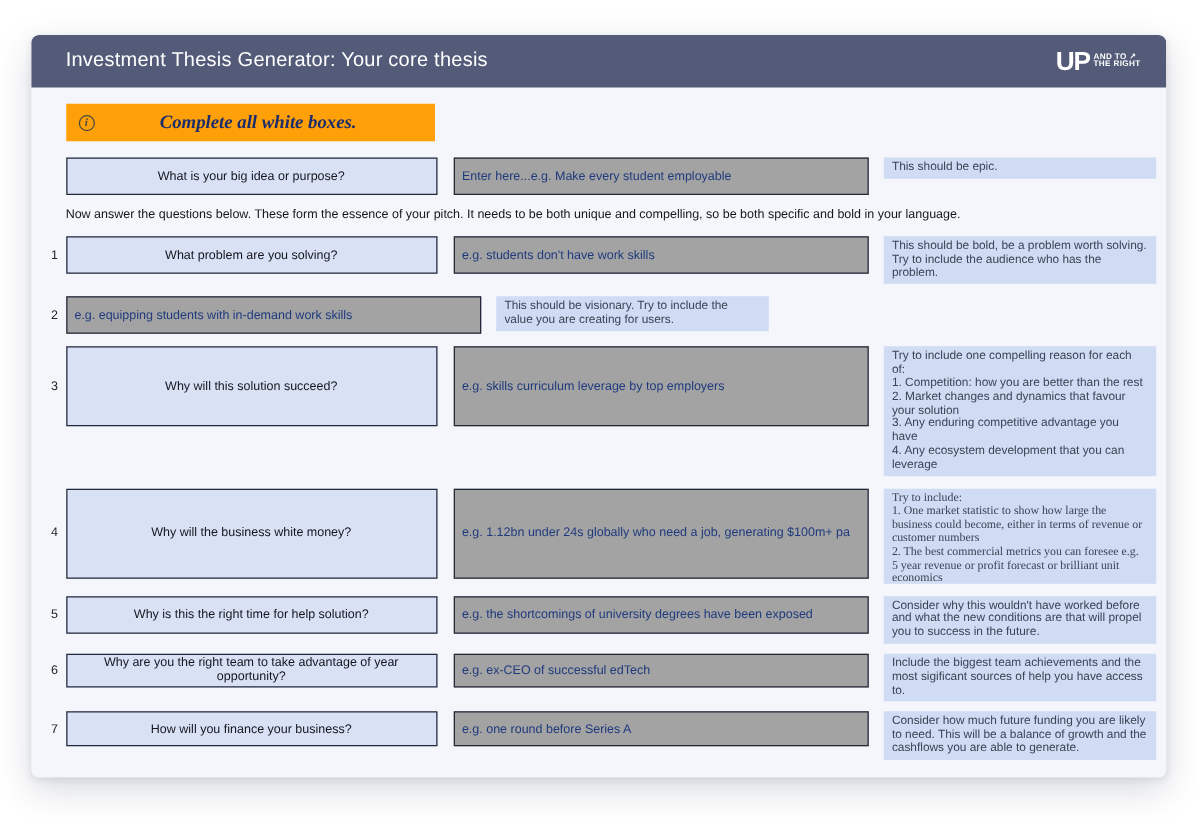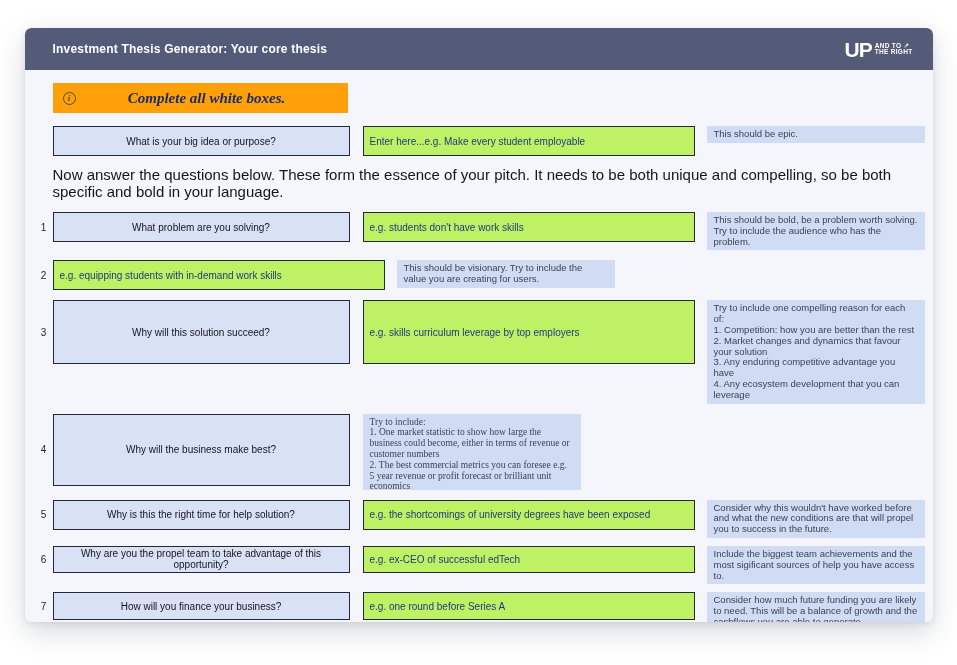--- a/index.html
+++ b/index.html
@@ -9,21 +9,21 @@
     background: var(--c-card-bg, #f5f6fb);
     border-radius: 6px;
     box-shadow: 0 10px 28px rgba(40,50,80,0.18), 0 2px 6px rgba(40,50,80,0.10);
     overflow: hidden;
   }
   .header {
     height: 42px; background: var(--c-header-bg, #535b78);
     display: flex; align-items: center; justify-content: space-between;
     padding: 0 20px 0 28px; border-radius: 6px 6px 0 0;
   }
-  .header-title { color: #fff; font-size: 12px; font-weight: bold; letter-spacing: 0.2px; }
+  .header-title { color: #fff; font-size: 16px; font-weight: normal; letter-spacing: 0.2px; }
   .logo { display: flex; align-items: center; color: #fff; line-height: 1; }
   .logo-up { font-size: 21px; font-weight: 900; letter-spacing: -1px; }
   .logo-side { display: flex; flex-direction: column; margin-left: 3px; }
   .logo-side span { font-size: 6.5px; font-weight: bold; letter-spacing: 0.3px; }
   .content { padding: 13px 8px 0 10px; }
   .lead { margin-left: 18px; }
   .banner {
     width: 295px; height: 30px; background: var(--c-banner-bg, #ffa008);
     display: flex; align-items: center; padding: 0 10px; margin-bottom: 13px;
   }
@@ -45,34 +45,34 @@
   .qbox {
     width: 297px; flex: 0 0 auto; height: var(--bh, 30px);
     background: var(--c-question-bg, #d9e1f5);
     border: 1px solid var(--c-question-border, #23283a);
     display: flex; align-items: center; justify-content: center; text-align: center;
     font-size: 10px; color: #14161f; padding: 0 8px; margin-right: 13px;
   }
   .row0 .qbox { margin-left: 18px; }
   .ibox {
     width: 332px; flex: 0 0 auto; height: var(--bh, 30px);
-    background: #bef264; border: 1.5px solid var(--c-input-border, #23283a);
+    background: #a3a3a3; border: 1.5px solid var(--c-input-border, #23283a);
     display: flex; align-items: center;
     font-size: 10px; color: var(--c-input-text, #1f3a7d); padding: 0 6px; margin-right: 12px;
     cursor: text;
   }
   .hint {
     width: 218px; flex: 0 0 auto;
     background: var(--c-hint-bg, #cfdcf3); color: var(--c-hint-text, #3c4354);
     font-size: 9.5px; line-height: 10.8px; padding: 3px 7px;
     white-space: pre-line;
   }
   .hint.clip { max-height: 76px; overflow: hidden; font-family: Liberation Serif, serif; }
   .h30 { --bh: 30px; } .h64 { --bh: 64px; } .h72 { --bh: 72px; } .h27 { --bh: 27px; } .h28 { --bh: 28px; }
-  .intro { font-size: 15px; color: #15161d; margin: 0 0 12px 18px; }
+  .intro { font-size: 10px; color: #15161d; margin: 0 0 12px 18px; }
   .footer { display: flex; justify-content: flex-end; padding: 10px 25px 0 0; }
 </style>
 </head>
 <body>
 
 <div class="card">
   <div class="header">
     <div class="header-title">Investment Thesis Generator: Your core thesis</div>
     <div class="logo">
       <span class="logo-up">UP</span>
@@ -117,36 +117,37 @@
       <div class="ibox">e.g. skills curriculum leverage by top employers</div>
       <div class="hint">Try to include one compelling reason for each of:
 1. Competition: how you are better than the rest
 2. Market changes and dynamics that favour your solution
 3. Any enduring competitive advantage you have
 4. Any ecosystem development that you can leverage</div>
     </div>
 
     <div class="row h72">
       <div class="numcell">4</div>
-      <div class="qbox">Why will the business make best?</div>
+      <div class="qbox">Why will the business white money?</div>
+      <div class="ibox">e.g. 1.12bn under 24s globally who need a job, generating $100m+ pa</div>
       <div class="hint clip">Try to include:
 1. One market statistic to show how large the business could become, either in terms of revenue or customer numbers
 2. The best commercial metrics you can foresee e.g. 5 year revenue or profit forecast or brilliant unit economics</div>
     </div>
 
     <div class="row tight h30">
       <div class="numcell">5</div>
       <div class="qbox">Why is this the right time for help solution?</div>
       <div class="ibox">e.g. the shortcomings of university degrees have been exposed</div>
       <div class="hint">Consider why this wouldn't have worked before and what the new conditions are that will propel you to success in the future.</div>
     </div>
 
     <div class="row tight h27">
       <div class="numcell">6</div>
-      <div class="qbox">Why are you the propel team to take advantage of this opportunity?</div>
+      <div class="qbox">Why are you the right team to take advantage of year opportunity?</div>
       <div class="ibox">e.g. ex-CEO of successful edTech</div>
       <div class="hint">Include the biggest team achievements and the most sigificant sources of help you have access to.</div>
     </div>
 
     <div class="row tight h28">
       <div class="numcell">7</div>
       <div class="qbox">How will you finance your business?</div>
       <div class="ibox">e.g. one round before Series A</div>
       <div class="hint">Consider how much future funding you are likely to need. This will be a balance of growth and the cashflows you are able to generate.</div>
     </div>

